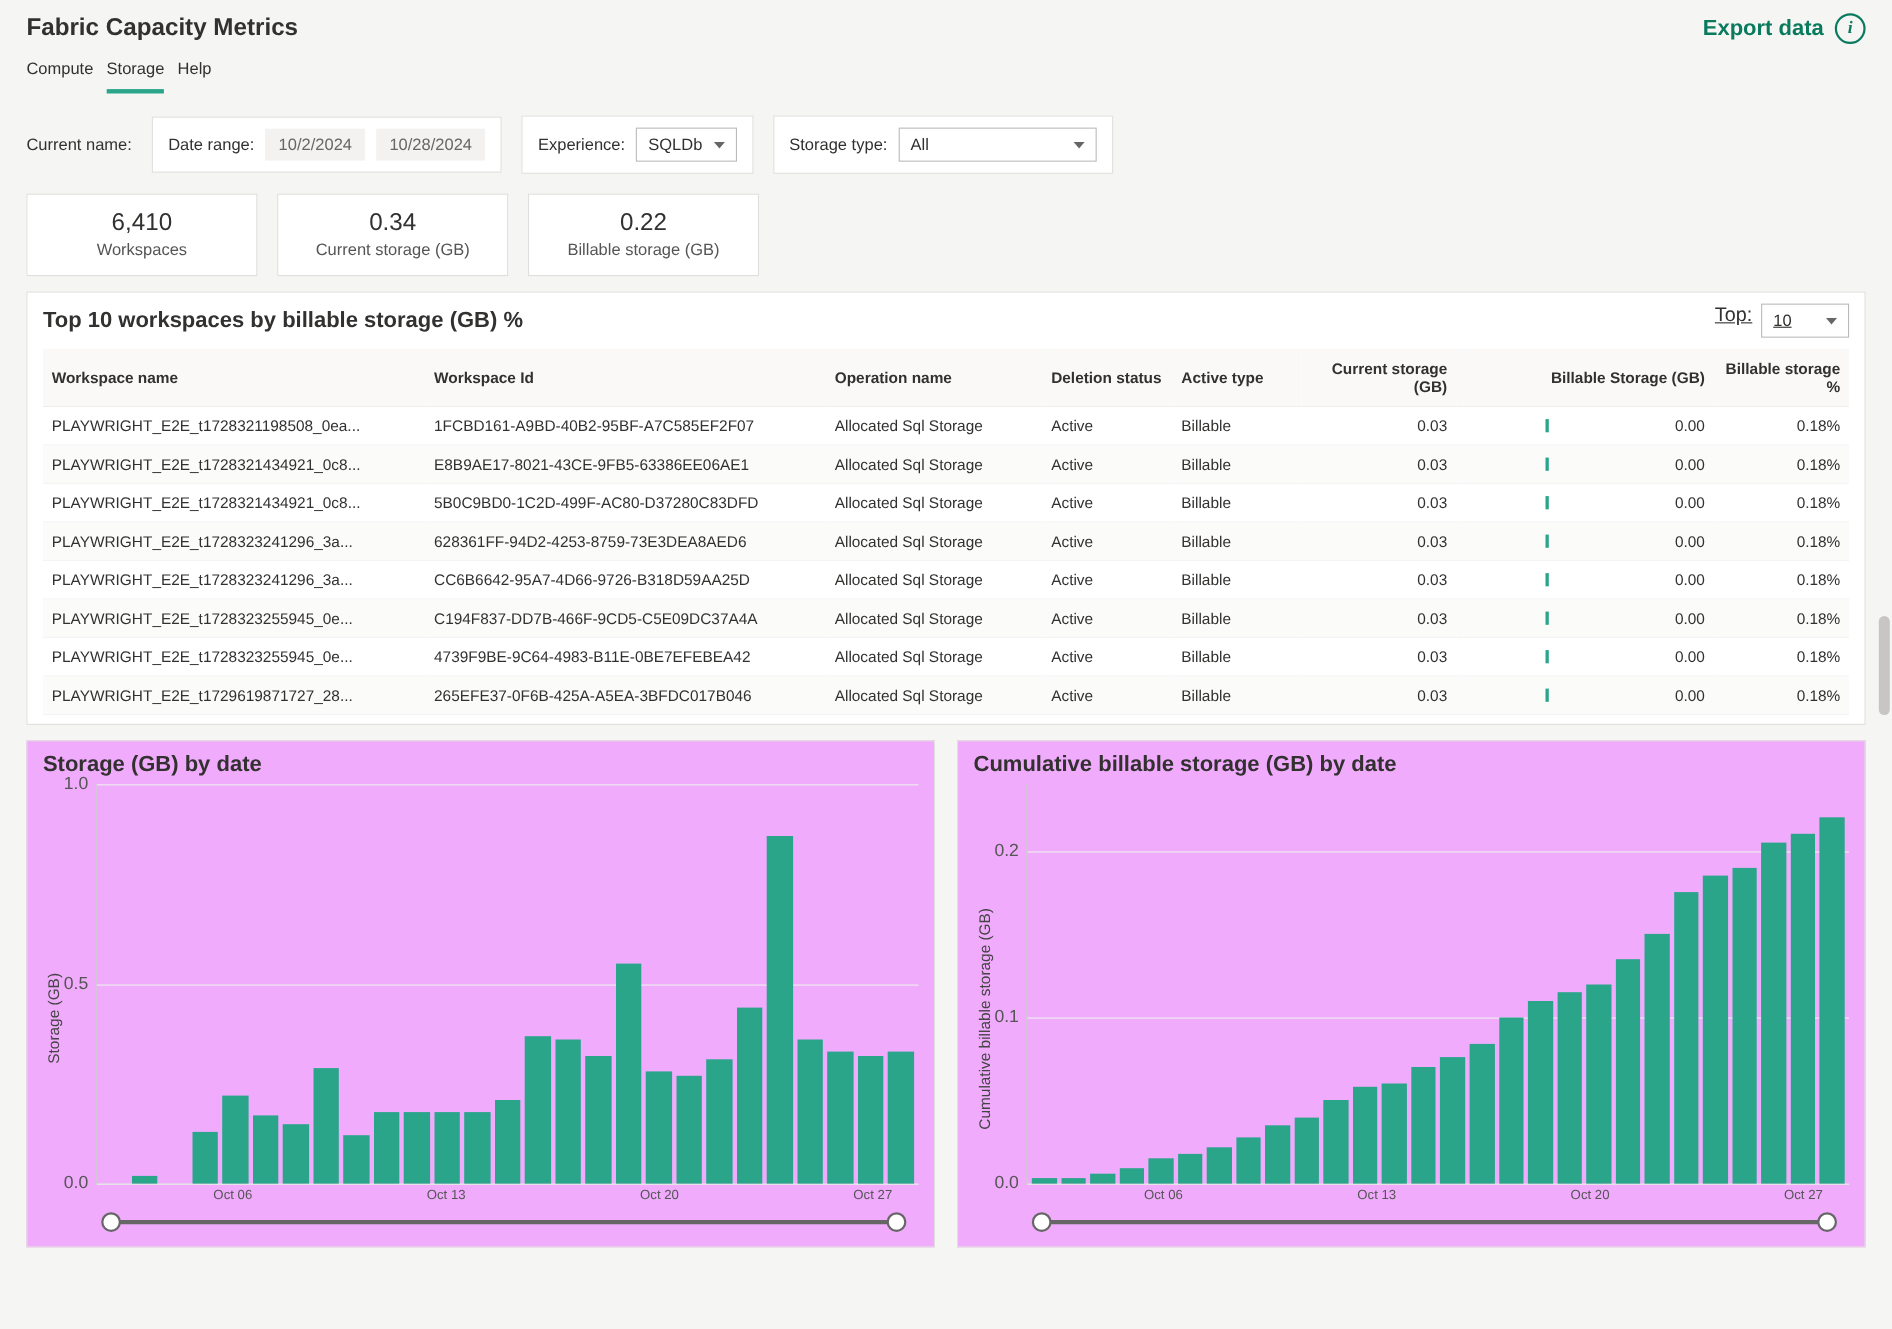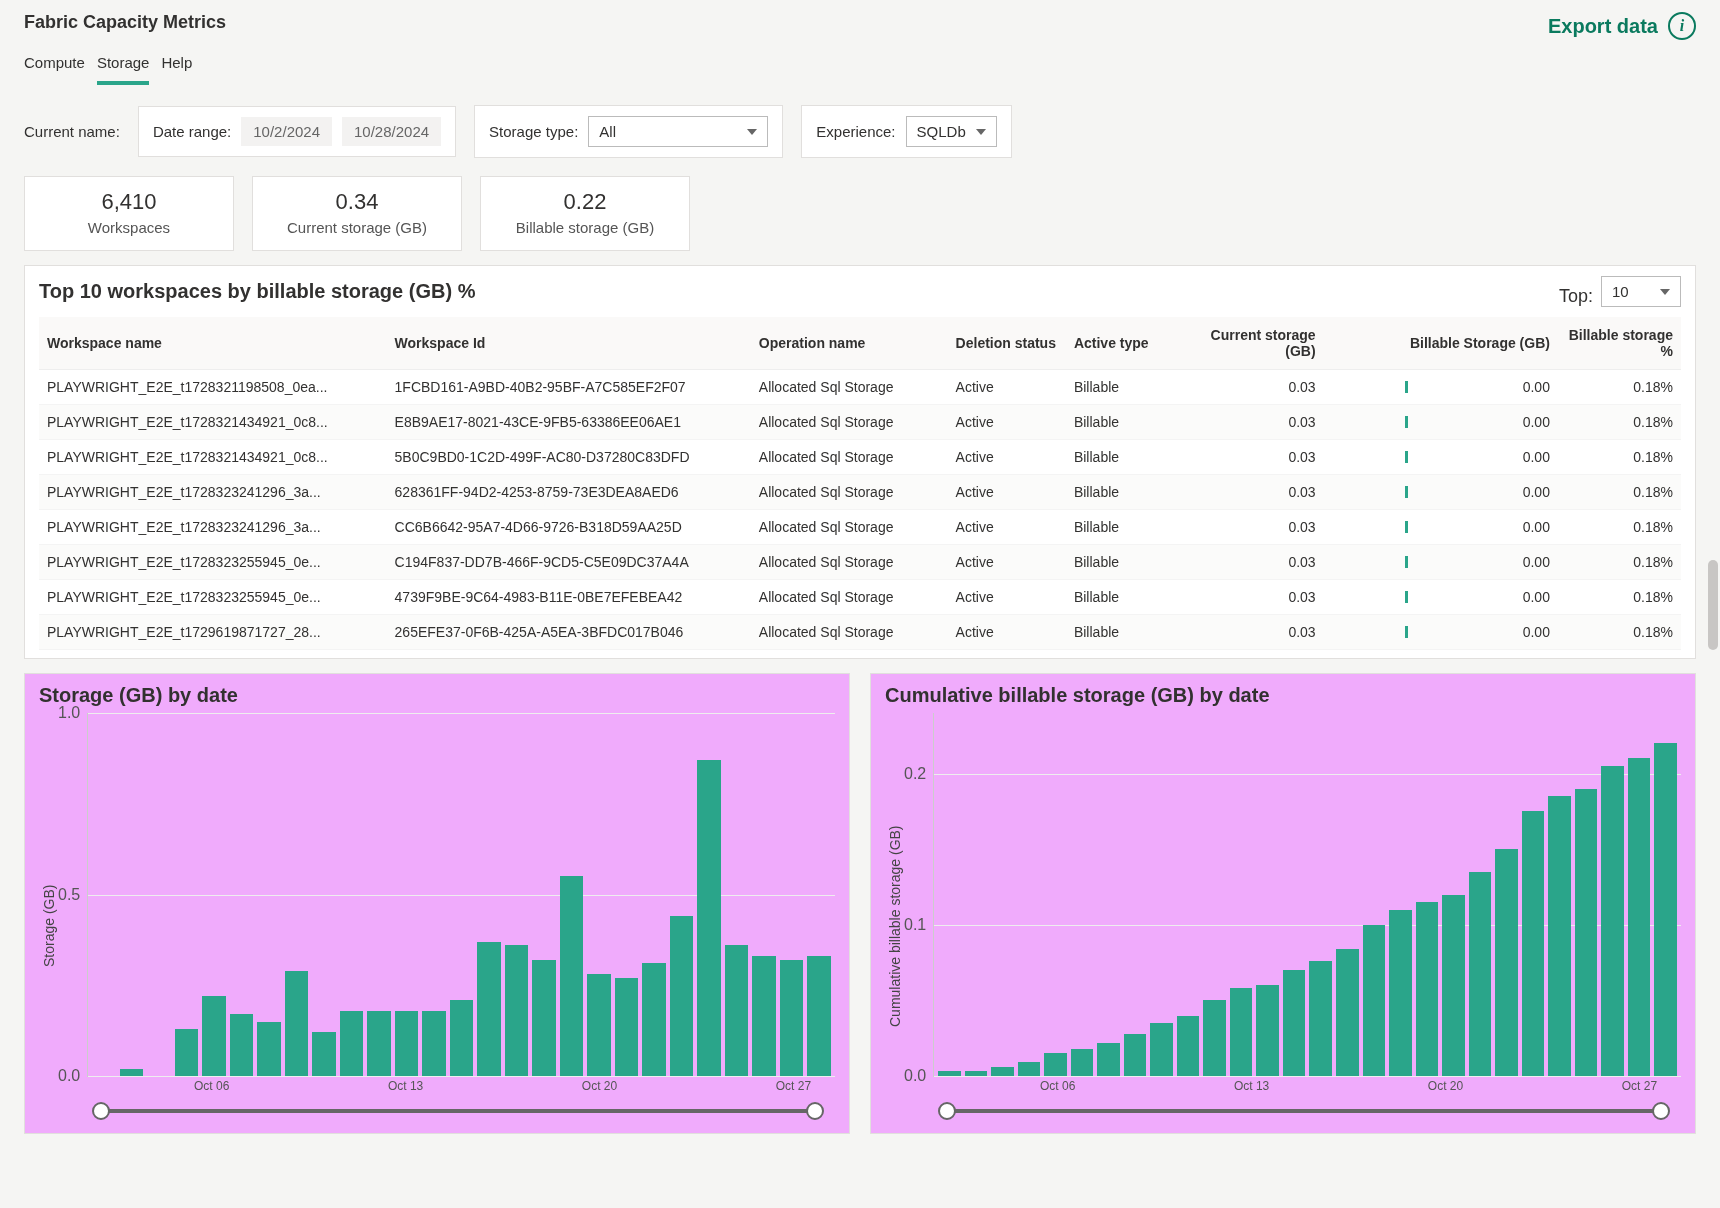--- a/index.html
+++ b/index.html
@@ -6,21 +6,21 @@
   body {
     font-family: "Segoe UI", -apple-system, sans-serif;
     background: #f5f5f3;
     color: #323130;
     width: 1720px;
     height: 1208px;
     overflow: hidden;
     position: relative;
   }
   .header { padding: 12px 24px 0 24px; display:flex; justify-content:space-between; align-items:flex-start; }
-  .title { font-size: 18px; font-weight: 600; color:#323130; }
+  .title { font-size: 22px; font-weight: 600; color:#323130; }
   .export-wrap { display:flex; align-items:center; gap:10px; }
   .export-link { color:#0a7a5e; font-weight:600; font-size:20px; cursor:pointer; }
   .info-icon { width:28px; height:28px; border:2px solid #0a7a5e; border-radius:50%; display:flex; align-items:center; justify-content:center; color:#0a7a5e; font-weight:700; font-style:italic; font-family:serif; }
   .tabs { display:flex; gap:12px; padding: 8px 24px 0 24px; border-bottom: none; }
   .tab { font-size:15px; padding:6px 0 10px 0; cursor:pointer; color:#323130; }
   .tab.active { border-bottom: 4px solid #2aa58a; font-weight:400; }
   .filter-row { display:flex; gap:18px; padding: 20px 24px 0 24px; align-items:center; }
   .filter-group { display:flex; align-items:center; gap:10px; background:#fff; border:1px solid #e1dfdd; padding:10px 14px; }
   .filter-group.transparent { background:transparent; border:none; padding:0; }
   .filter-label { font-size:15px; white-space:nowrap; }
@@ -28,21 +28,21 @@
   .dropdown.wide { min-width:260px; }
   .date-box { background:#f3f2f1; padding:6px 12px; font-size:15px; color:#666; }
   .chev { width:0;height:0;border-left:5px solid transparent;border-right:5px solid transparent;border-top:6px solid #666; }
   .kpi-row { display:flex; gap:18px; padding: 18px 24px 0 24px; }
   .kpi { background:#fff; border:1px solid #e1dfdd; width:210px; padding:12px 0 14px 0; text-align:center; }
   .kpi-val { font-size:22px; font-weight:400; }
   .kpi-lbl { font-size:15px; color:#555; margin-top:4px; }
   .panel { background:#fff; border:1px solid #e1dfdd; margin:14px 24px 0 24px; padding:10px 14px 8px 14px; }
   .panel-head { display:flex; justify-content:space-between; align-items:center; }
   .panel-title { font-size:20px; font-weight:600; color:#323130; }
-  .top-sel { display:flex; align-items:flex-end; gap:8px; font-size:18px; }
+  .top-sel { display:flex; align-items:flex-start; gap:8px; font-size:18px;text-decoration:underline; }
   table.data { width:100%; border-collapse:collapse; margin-top:10px; font-size:14px; }
   table.data thead th { text-align:left; font-weight:600; padding:10px 8px; background:#faf9f8; border-bottom:1px solid #eee; }
   table.data thead th.num { text-align:right; }
   table.data tbody td { padding:9px 8px; border-bottom:1px solid #f4f4f4; white-space:nowrap; overflow:hidden; text-overflow:ellipsis; }
   table.data tbody tr:nth-child(even){ background:#fbfbfa; }
   td.num { text-align:right; }
   .spark { width:110px; height:14px; position:relative; }
   .spark .bar { position:absolute; left:0; top:1px; height:12px; background:#2aa58a; width:3px; }
   col.c-ws{width:215px}col.c-id{width:233px}col.c-op{width:168px}col.c-del{width:101px}col.c-bill{width:100px}col.c-cur{width:120px}col.c-bs{width:200px}col.c-pct{width:105px}
   .charts-row { display:flex; gap:20px; padding: 14px 24px 0 24px; }
@@ -82,30 +82,30 @@
 <div class="filter-row">
   <div class="filter-group transparent">
     <span class="filter-label">Current name:</span>
   </div>
   <div class="filter-group">
     <span class="filter-label">Date range:</span>
     <span class="date-box">10/2/2024</span>
     <span class="date-box">10/28/2024</span>
   </div>
   <div class="filter-group">
+    <span class="filter-label">Experience:</span>
+    <div class="dropdown" style="min-width:90px">
+      <span>SQLDb</span>
+      <span class="chev"></span>
+    </div>
+  </div>
+  <div class="filter-group">
     <span class="filter-label">Storage type:</span>
     <div class="dropdown" style="min-width:180px">
       <span>All</span>
-      <span class="chev"></span>
-    </div>
-  </div>
-  <div class="filter-group">
-    <span class="filter-label">Experience:</span>
-    <div class="dropdown" style="min-width:90px">
-      <span>SQLDb</span>
       <span class="chev"></span>
     </div>
   </div>
 </div>
 
 <div class="kpi-row" id="kpi-row">
     <div class="kpi">
       <div class="kpi-val">6,410</div>
   <div class="kpi-lbl">Workspaces</div>
     </div>

